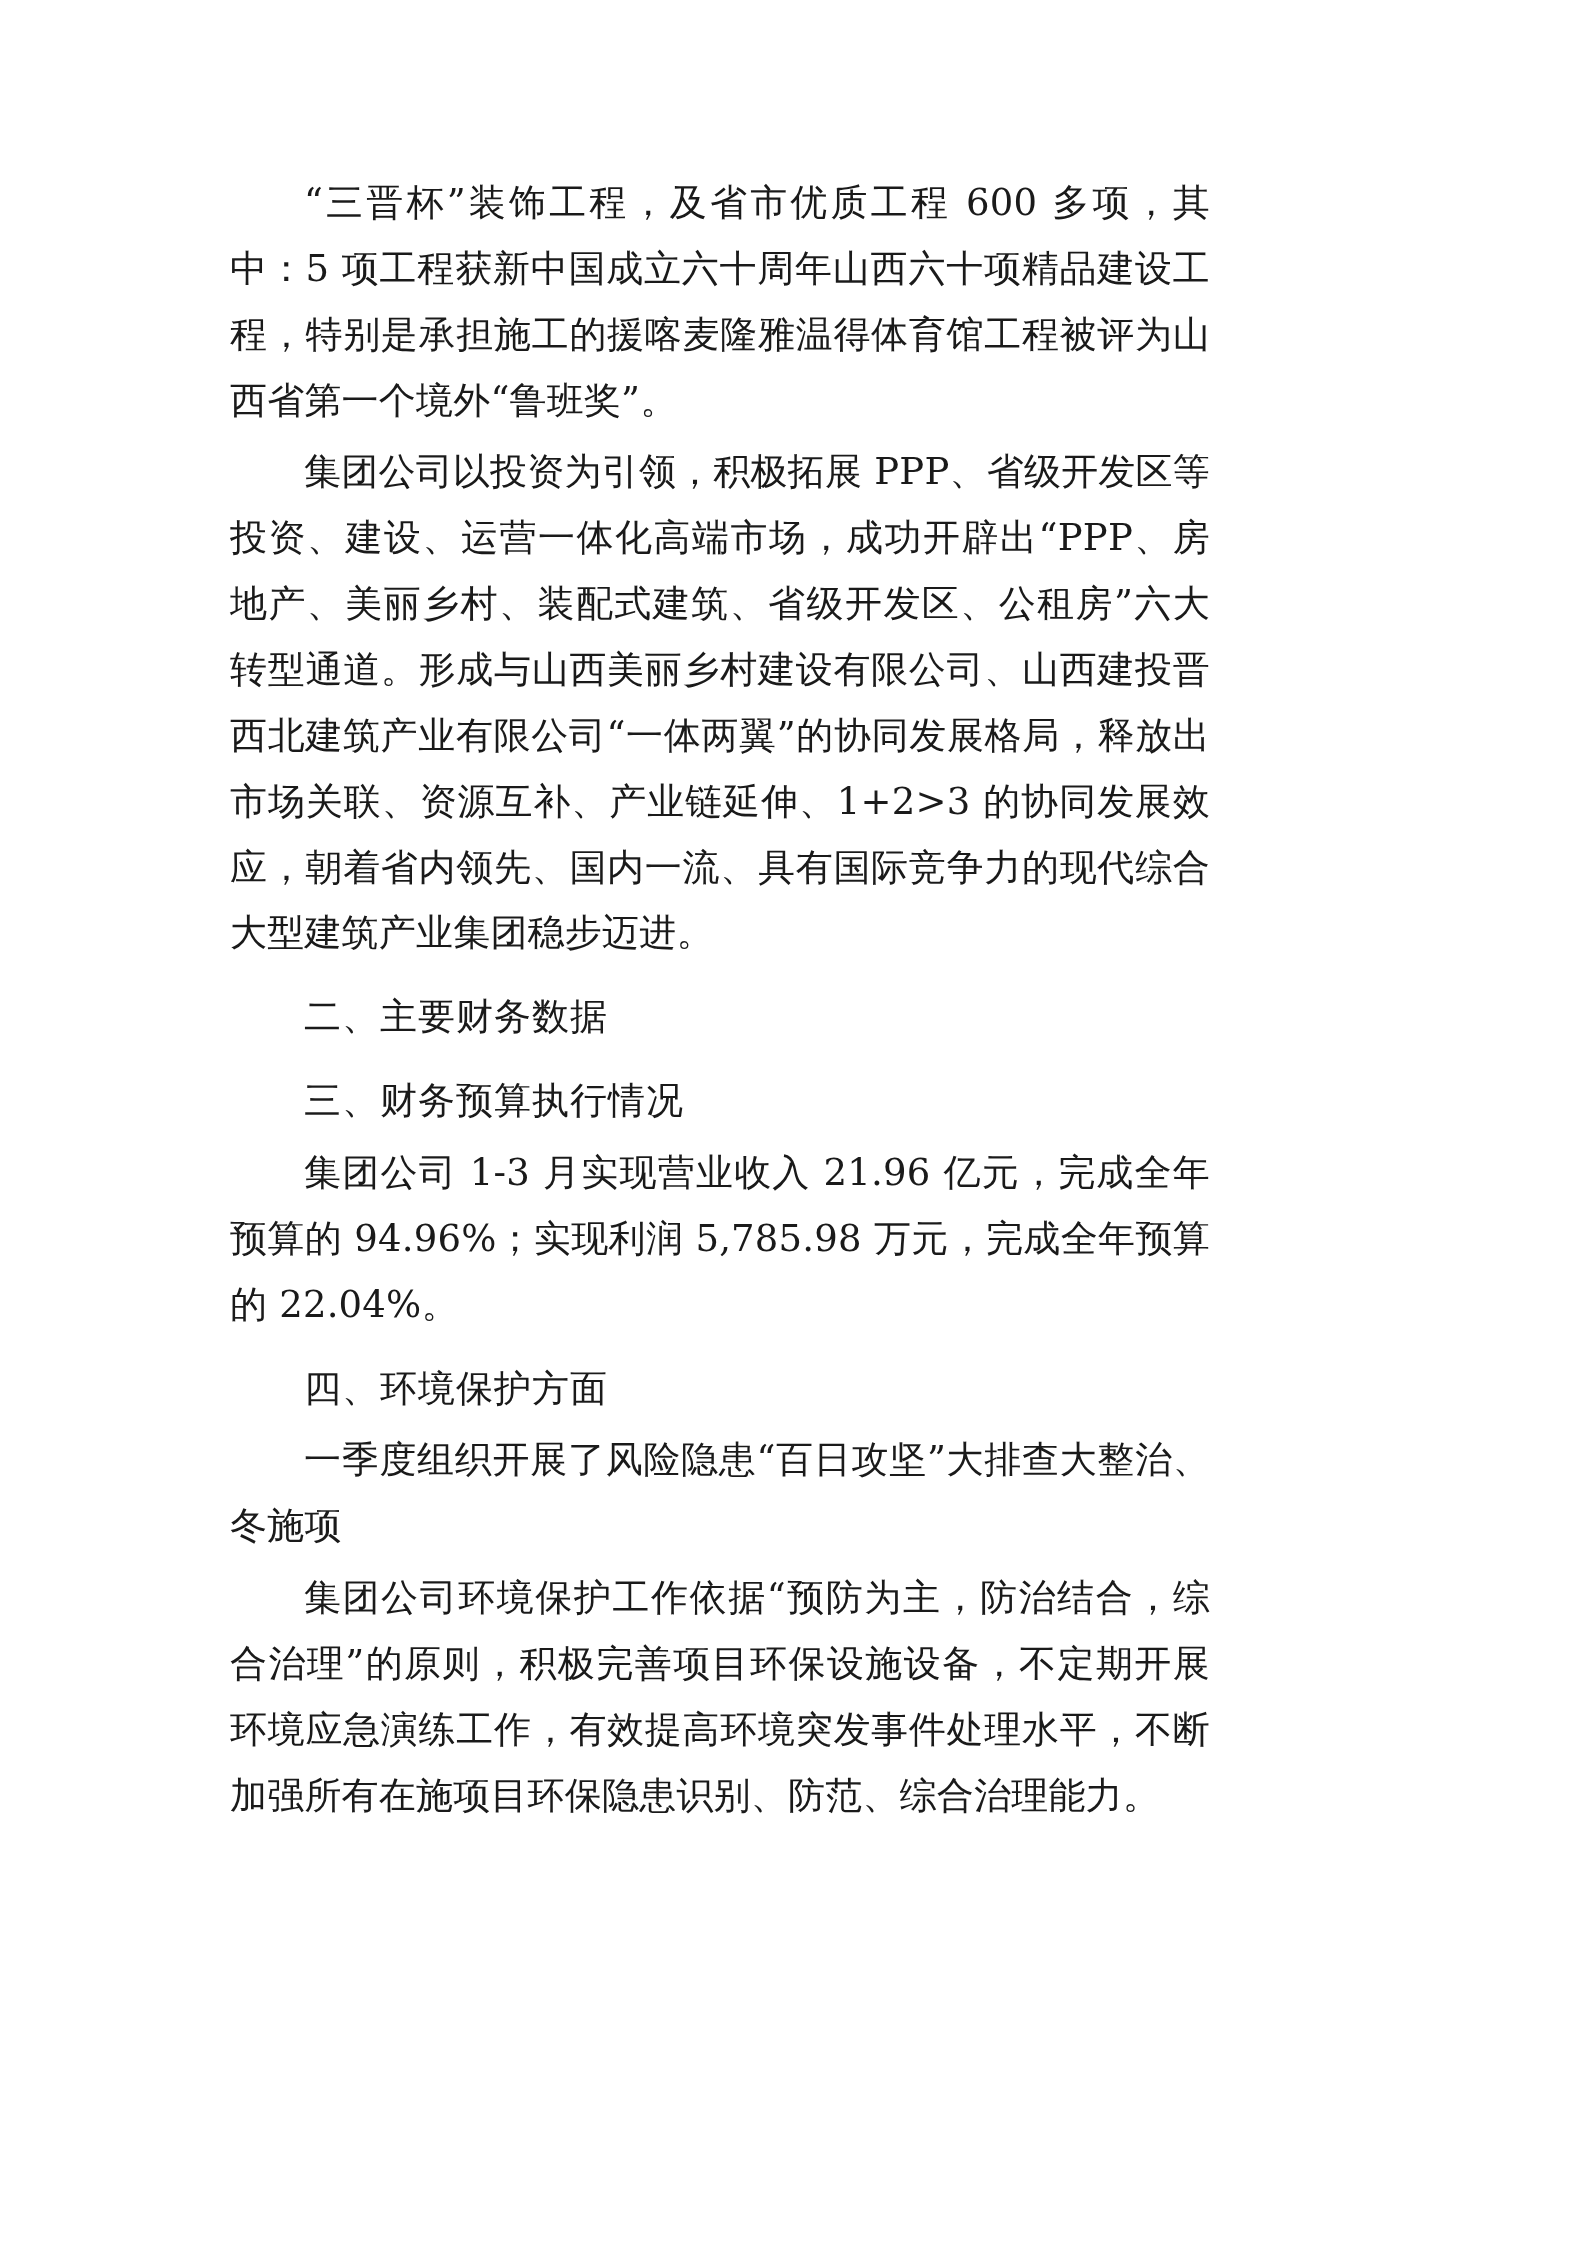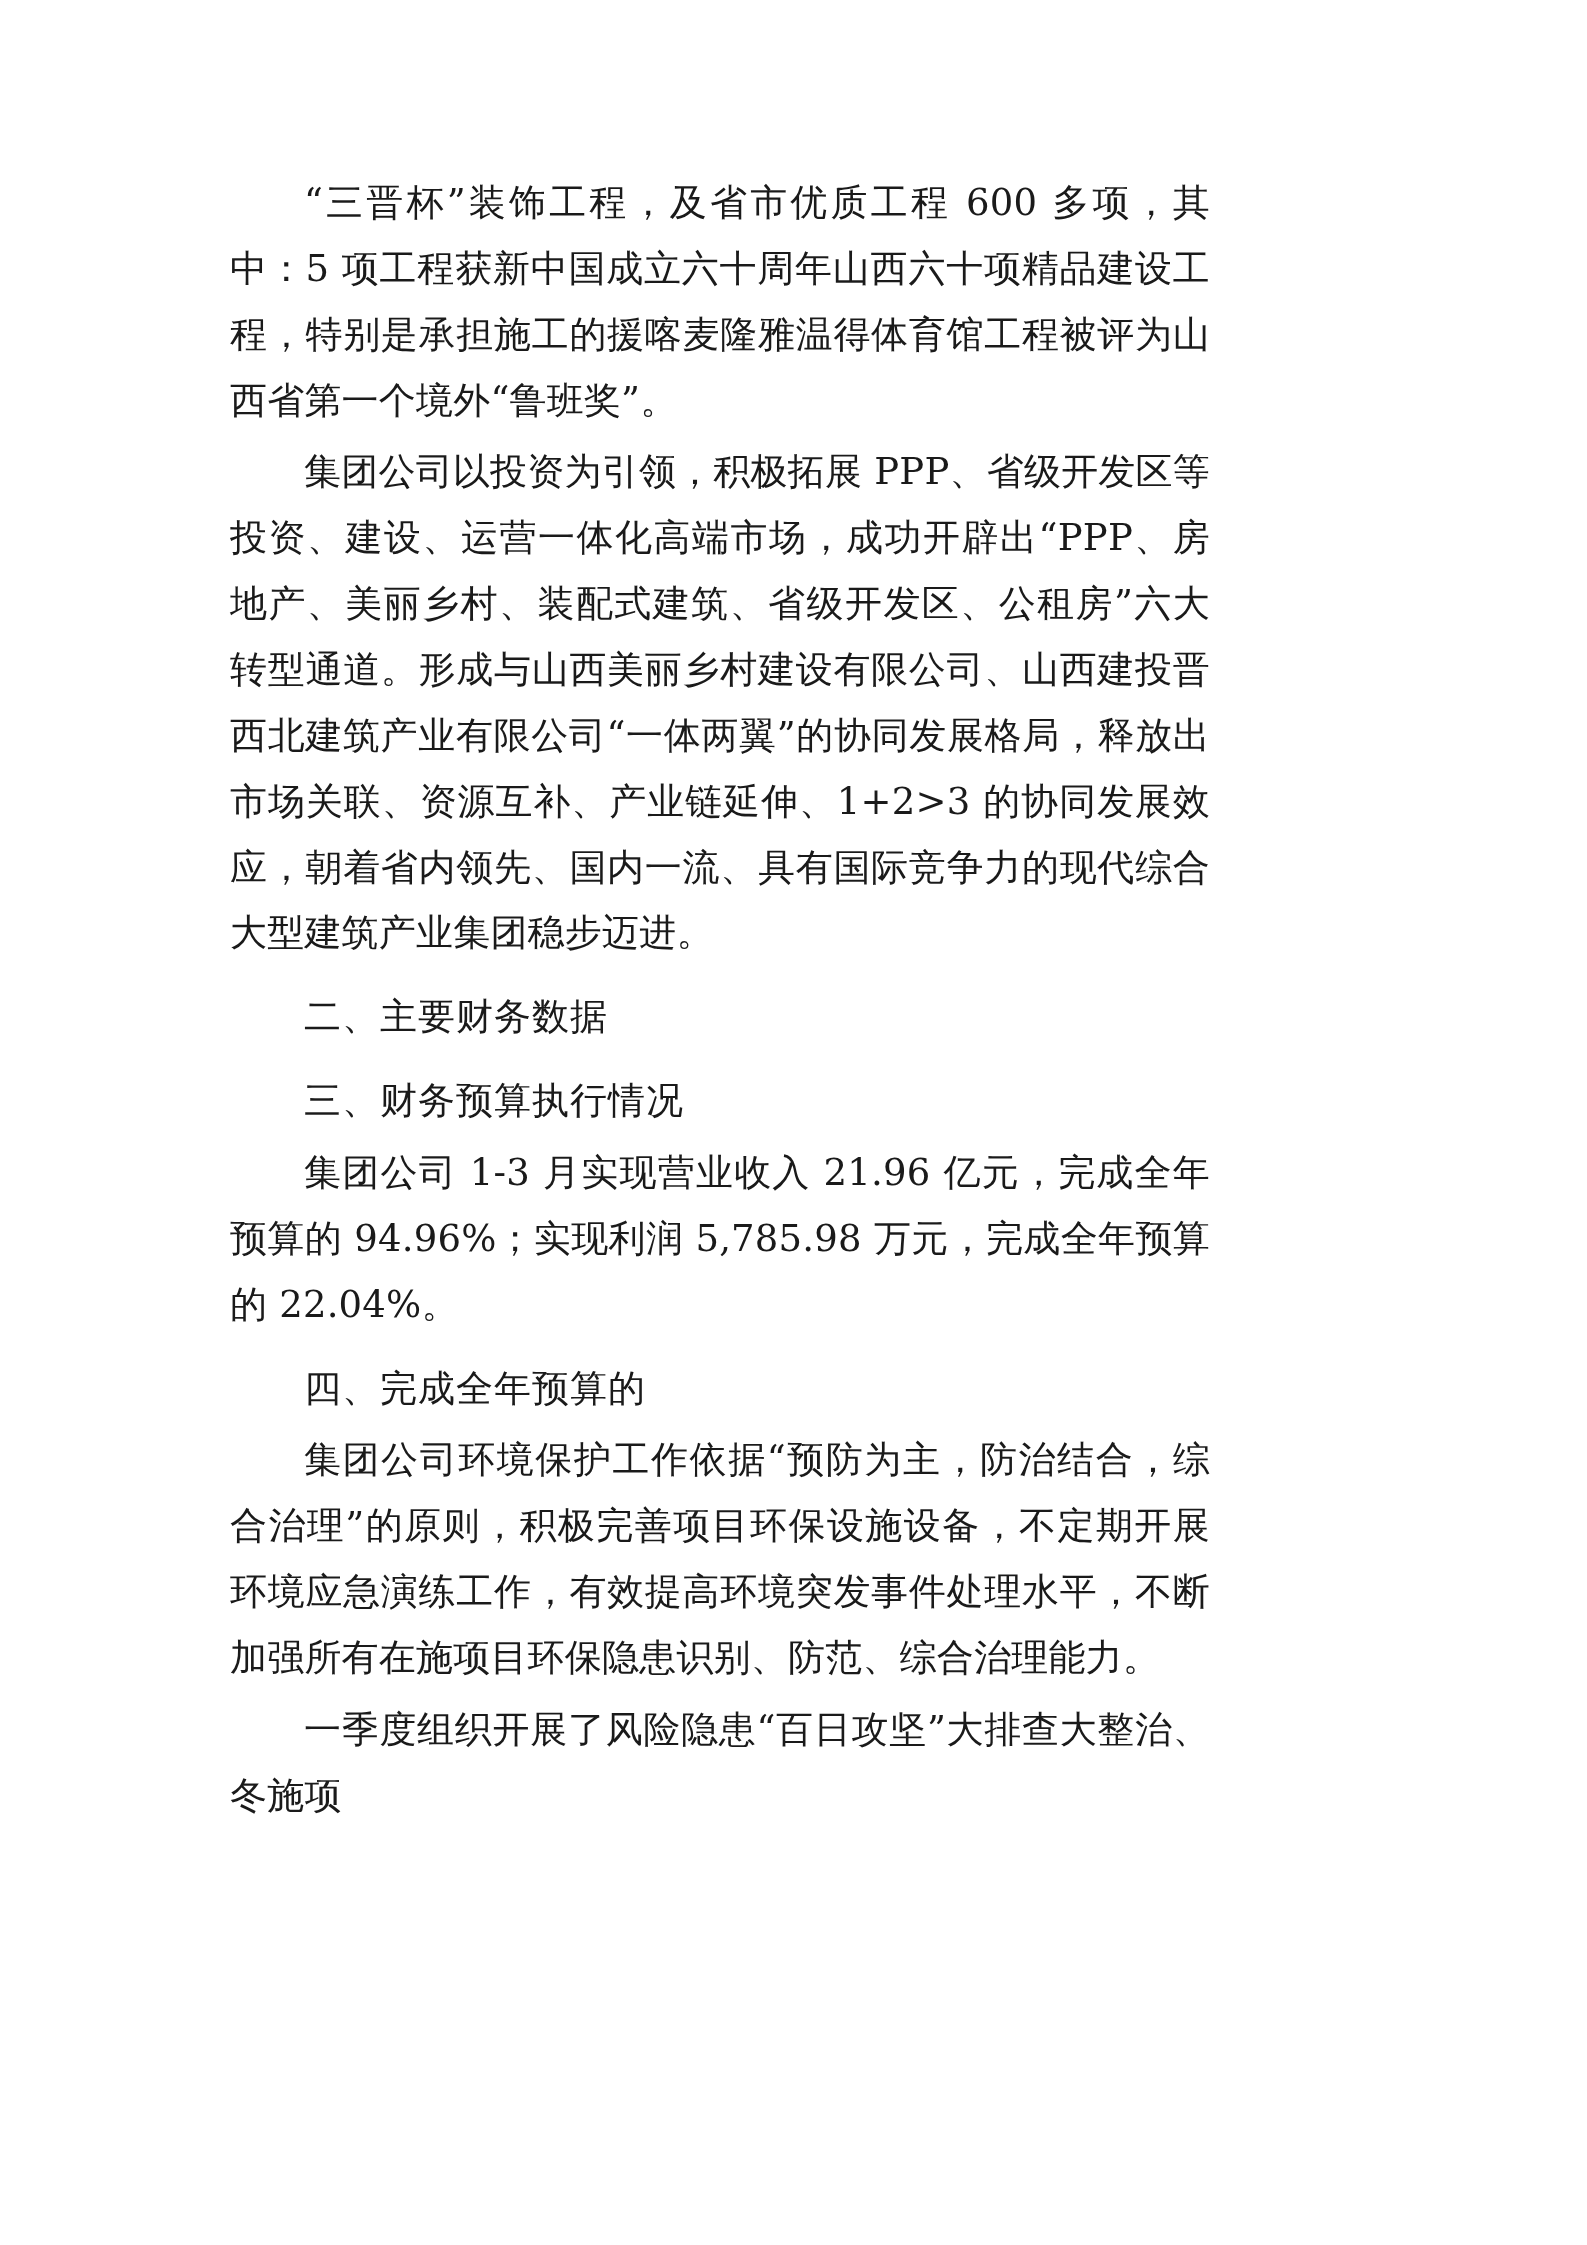--- a/index.html
+++ b/index.html
@@ -53,20 +53,20 @@
 
     <p class="para">集团公司以投资为引领，积极拓展 PPP、省级开发区等投资、建设、运营一体化高端市场，成功开辟出“PPP、房地产、美丽乡村、装配式建筑、省级开发区、公租房”六大转型通道。形成与山西美丽乡村建设有限公司、山西建投晋西北建筑产业有限公司“一体两翼”的协同发展格局，释放出市场关联、资源互补、产业链延伸、1+2&gt;3 的协同发展效应，朝着省内领先、国内一流、具有国际竞争力的现代综合大型建筑产业集团稳步迈进。</p>
 
     <h2 class="heading">二、主要财务数据</h2>
 
 
     <h2 class="heading">三、财务预算执行情况</h2>
 
     <p class="para">集团公司 1-3 月实现营业收入 21.96 亿元，完成全年预算的 94.96%；实现利润 5,785.98 万元，完成全年预算的 22.04%。</p>
 
-    <h2 class="heading">四、完成全年预算的</h2>
+    <h2 class="heading">四、环境保护方面</h2>
+
+    <p class="para">一季度组织开展了风险隐患“百日攻坚”大排查大整治、冬施项</p>
 
     <p class="para">集团公司环境保护工作依据“预防为主，防治结合，综合治理”的原则，积极完善项目环保设施设备，不定期开展环境应急演练工作，有效提高环境突发事件处理水平，不断加强所有在施项目环保隐患识别、防范、综合治理能力。</p>
-
-    <p class="para">一季度组织开展了风险隐患“百日攻坚”大排查大整治、冬施项</p>
 
   </div>
 </div>
 
 </body></html>

